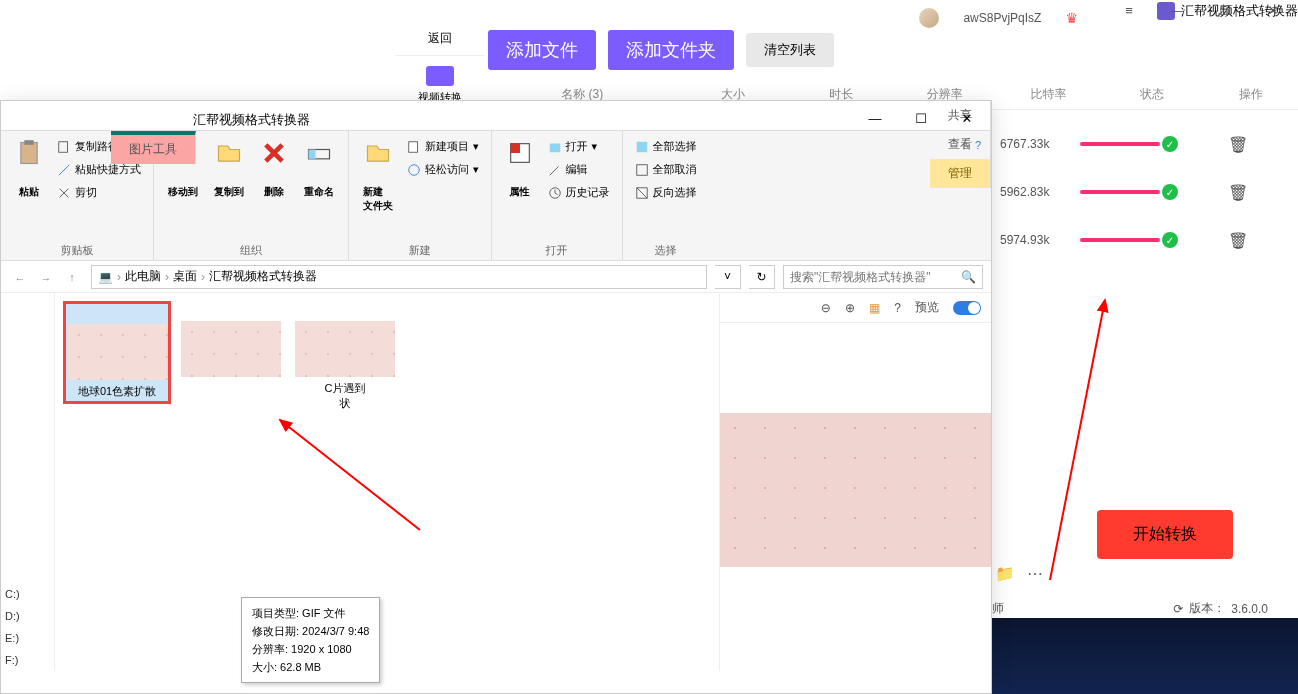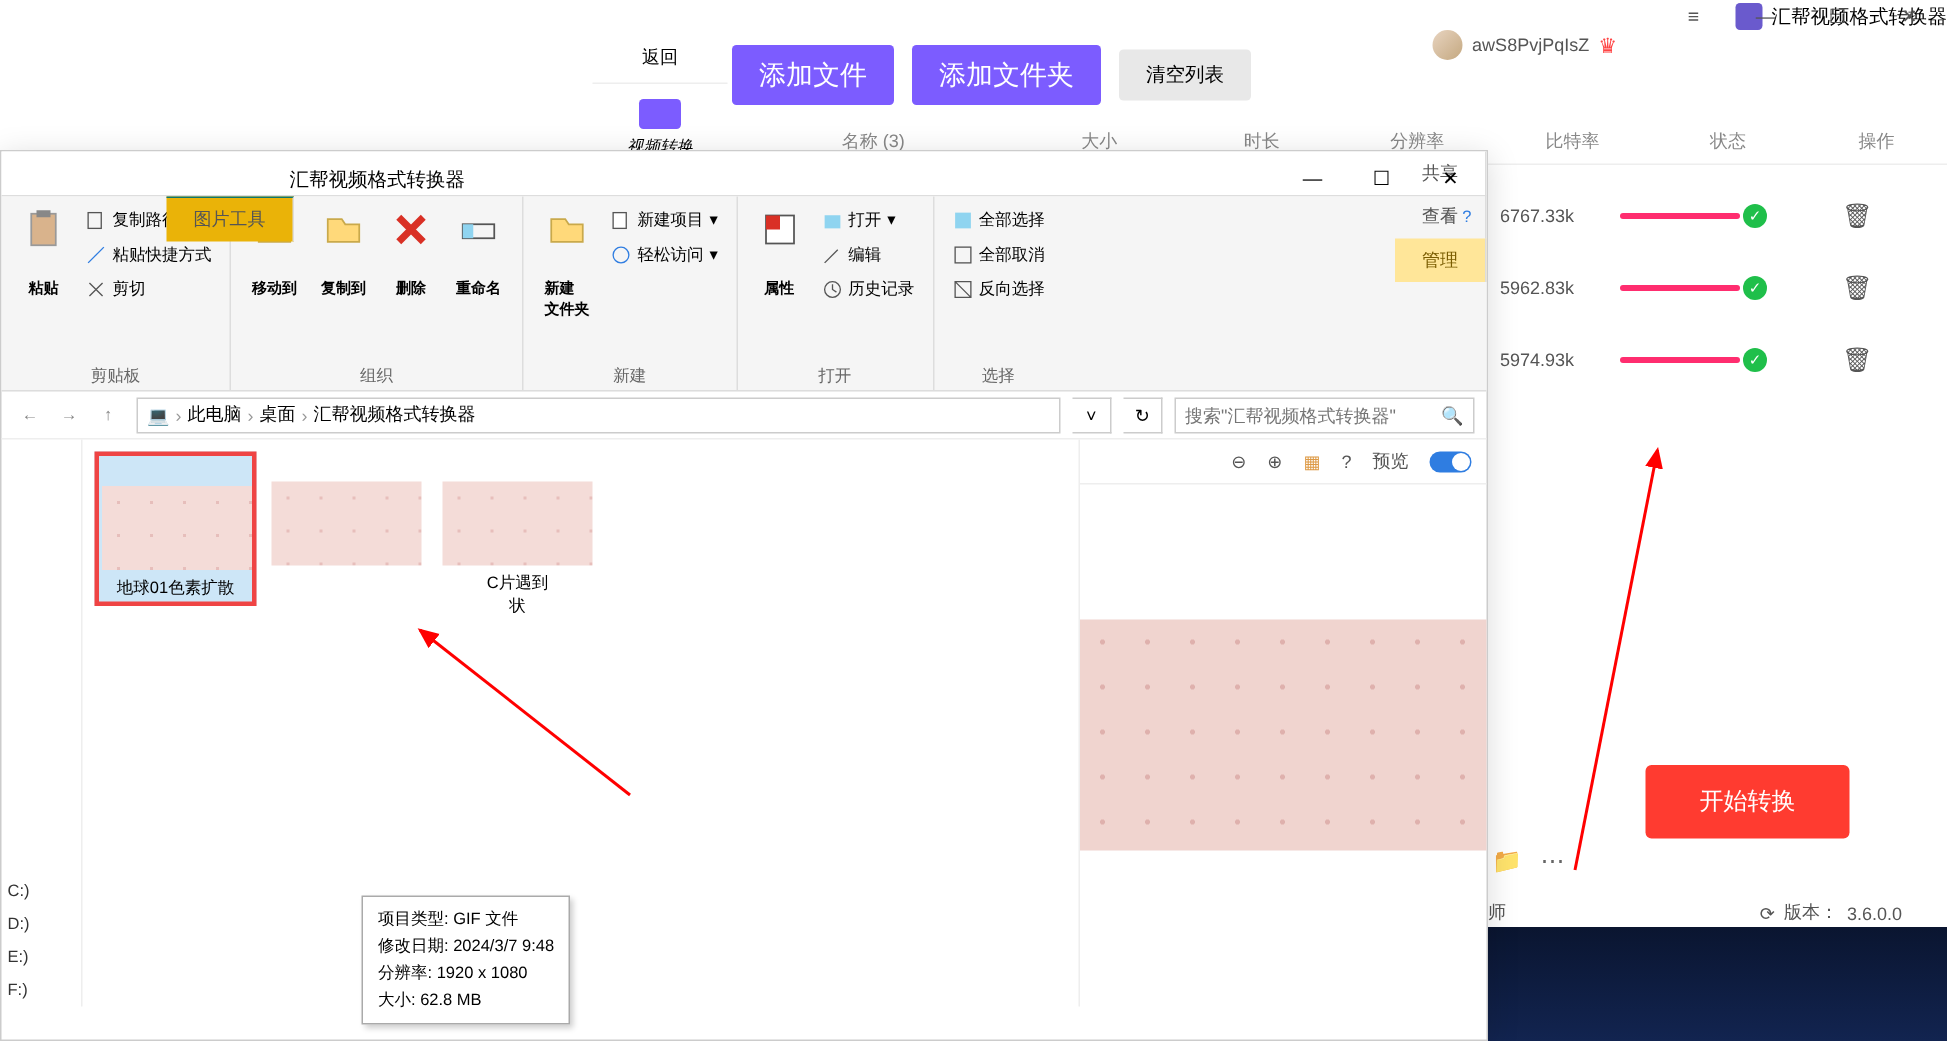--- a/index.html
+++ b/index.html
@@ -3,30 +3,30 @@
 <meta charset="utf-8">
 <style>
 * { margin: 0; padding: 0; box-sizing: border-box; font-family: "Microsoft YaHei", Arial, sans-serif; }
 body { width: 1298px; height: 694px; overflow: hidden; position: relative; background: #fff; }
 
 
 .bg-app { position: absolute; top: 0; left: 0; right: 0; bottom: 0; background: #fff; }
 .bg-titlebar { position: absolute; top: 0; left: 395; right: 0; height: 22px; display: flex; align-items: center; }
 .bg-title-icon { width: 18px; height: 18px; background: #6a5acd; border-radius: 3px; margin-left: 408px; }
 .bg-title-text { font-size: 13px; margin-left: 6px; }
-.bg-user { position: absolute; right: 220px; top: 20px; display: flex; align-items: center; gap: 6px; }
+.bg-user { position: absolute; right: 220px; top: 8px; display: flex; align-items: center; gap: 24px; }
 .bg-avatar { width: 20px; height: 20px; border-radius: 50%; background: linear-gradient(135deg,#e8d4c0,#c4a880); }
 .bg-user-name { font-size: 12px; color: #555; }
 .bg-crown { color: #ff4444; font-size: 14px; }
 .bg-win-btns { position: absolute; right: 10px; top: 0; display: flex; gap: 18px; }
 .bg-win-btn { width: 30px; height: 20px; display: flex; align-items: center; justify-content: center; font-size: 13px; color: #555; cursor: pointer; }
 
 .bg-sidebar { position: absolute; left: 395px; top: 22px; width: 90px; }
 .bg-back { font-size: 12px; padding: 8px 0; text-align: center; border-bottom: 1px solid #eee; }
-.bg-nav-item { padding: 10px 0; text-align: center; font-size: 11px; font-style: italic; }
+.bg-nav-item { padding: 10px 0; text-align: center; font-size: 11px; }
 .bg-nav-icon { width: 28px; height: 20px; background: #7c5cff; border-radius: 3px; margin: 0 auto 4px; }
 
 .bg-toolbar { position: absolute; left: 488px; top: 30px; display: flex; gap: 12px; align-items: center; }
 .bg-btn-purple { background: #7c5cff; color: #fff; border: none; padding: 8px 18px; font-size: 18px; border-radius: 3px; cursor: pointer; }
 .bg-btn-gray { background: #e8e8e8; color: #000000; border: none; padding: 8px 18px; font-size: 13px; border-radius: 3px; cursor: pointer; }
 
 .bg-table-head { position: absolute; left: 488px; top: 80px; right: 0; height: 30px; display: flex; align-items: center; font-size: 12px; color: #888; border-bottom: 1px solid #eee; }
 .bg-col-name { width: 200px; text-align: center; }
 .bg-col-size { width: 120px; text-align: center; }
 .bg-col-dur { width: 110px; text-align: center; }
@@ -35,35 +35,35 @@
 .bg-col-status { width: 110px; text-align: center; }
 .bg-col-op { width: 100px; text-align: center; }
 
 .bg-rows { position: absolute; left: 1000px; top: 120px; right: 10px; }
 .bg-row { display: flex; align-items: center; height: 48px; font-size: 12px; color: #555; }
 .bg-br-val { width: 80px; }
 .bg-progress { width: 80px; height: 4px; background: #ff2d6f; border-radius: 2px; position: relative; }
 .bg-check { width: 16px; height: 16px; background: #1fbf4a; border-radius: 50%; margin-left: 2px; display: inline-flex; align-items: center; justify-content: center; color: #fff; font-size: 10px; }
 .bg-trash { margin-left: 50px; font-size: 16px; }
 
-.bg-start-btn { position: absolute; right: 65px; top: 510px; background: #ff3b30; color: #ffffff; border: none; padding: 14px 36px; font-size: 16px; border-radius: 4px; cursor: pointer; }
+.bg-start-btn { position: absolute; right: 65px; top: 510px; background: #ff3b30; color: #000000; border: none; padding: 14px 36px; font-size: 16px; border-radius: 4px; cursor: pointer; }
 .bg-folder-row { position: absolute; right: 255px; top: 564px; display: flex; gap: 12px; color: #666; }
 .bg-version-row { position: absolute; right: 30px; top: 600px; font-size: 12px; color: #555; display: flex; align-items: center; gap: 6px; }
 .bg-shi { position: absolute; left: 992px; top: 600px; font-size: 12px; color: #555; }
 .bg-bottom-strip { position: absolute; left: 992px; top: 618px; right: 0; height: 76px; background: linear-gradient(180deg,#0a1530,#122450); }
 
 
 .desktop-left { position: absolute; left: 0; top: 0; width: 395px; height: 100px; background: radial-gradient(circle at 30% 40%, #1a2642, #0a0f1f); }
 
 
 .explorer { position: absolute; left: 0; top: 100px; width: 992px; height: 594px; background: #fff; border: 1px solid #ccc; box-shadow: 0 4px 20px rgba(0,0,0,.15); }
 .exp-tabs { height: 30px; display: flex; align-items: flex-end; background: #fff; border-bottom: 1px solid #ddd; flex-direction: column; }
 .exp-tab { padding: 6px 18px; font-size: 12px; color: #555; border-right: 1px solid #ddd; }
 .exp-tab.active-group { background: #ffe699; }
-.exp-tab.active { background: #eab308; border-top: 1px solid #0f766e; position: relative; top: 1px; }
+.exp-tab.active { background: #fca5a5; border-top: 4px solid #0f766e; position: relative; top: 1px; }
 .exp-title { position: absolute; left: 192px; top: 10px; font-size: 13px; }
 .exp-win-btns { position: absolute; right: 8px; top: 6px; display: flex; gap: 14px; }
 .exp-win-btn { width: 32px; height: 22px; display: flex; align-items: center; justify-content: center; font-size: 13px; cursor: pointer; }
 
 .ribbon { height: 130px; background: #f5f5f5; border-bottom: 1px solid #ddd; display: flex; }
 .ribbon-group { border-right: 1px solid #ddd; padding: 6px 10px 2px; display: flex; flex-direction: column; justify-content: space-between; }
 .rg-content { display: flex; gap: 8px; align-items: flex-start; }
 .rg-label { text-align: center; font-size: 11px; color: #666; padding-top: 4px; }
 .rb-big { display: flex; flex-direction: column; align-items: center; gap: 18px; font-size: 10px; cursor: pointer; padding: 2px 4px; font-weight: bold; }
 .rb-big svg, .rb-icon { width: 28px; height: 28px; }

